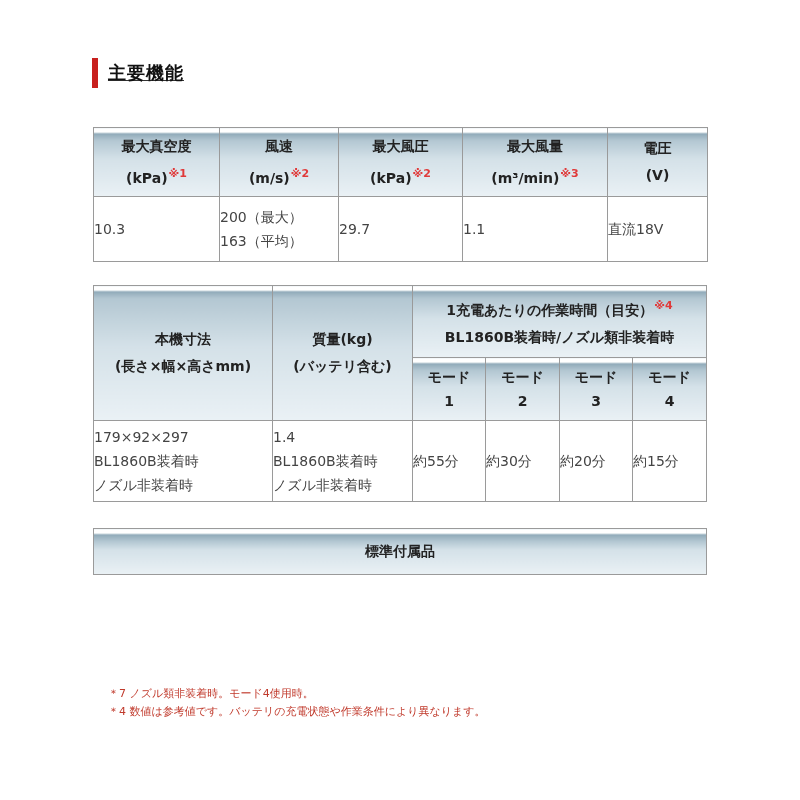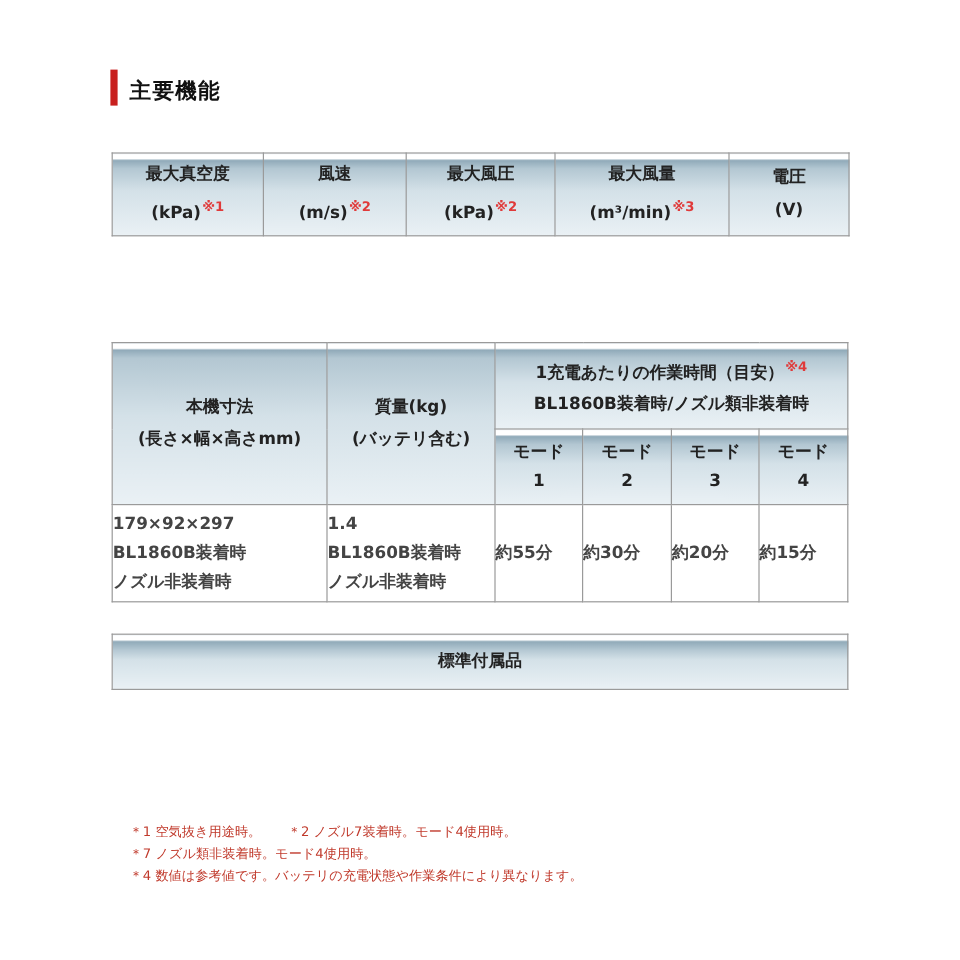--- a/index.html
+++ b/index.html
@@ -1,37 +1,37 @@
 <!DOCTYPE html>
 <html><head>
 <meta charset="utf-8">
 <style>
   html, body { margin:0; padding:0; background:#ffffff; }
   body { width:800px; height:800px; position:relative; overflow:hidden;
          font-family:"DejaVu Sans","Liberation Sans",sans-serif; color:#333; }
-  .title-wrap { position:absolute; left:92px; top:58px; height:30px; display:flex; align-items:flex-end; }
+  .title-wrap { position:absolute; left:92px; top:58px; height:30px; display:flex; align-items:center;text-decoration:underline; }
   .title-bar { width:6px; height:30px; background:#c8201e; margin-right:10px; }
   .title { font-size:18px; font-weight:bold; color:#111; letter-spacing:1px; }
 
   table.spec { position:absolute; left:93px; border-collapse:collapse; table-layout:fixed; }
   table.spec td, table.spec th { border:1px solid #9a9a9a; vertical-align:middle; padding:0; }
   th.hd { font-weight:bold; font-size:14px; color:#222; line-height:27px;
           background:linear-gradient(to bottom, #ffffff 0px, #ffffff 4px, #8fa9b8 5px, #b3c7d2 12px, #d4e1e8 45%, #eaf1f5 100%); }
   td.val { font-size:14px; color:#444; line-height:24px; background:#fff; }
   .ref { color:#e03a3a; font-size:11px; font-weight:bold; vertical-align:super; margin-left:1px; }
 
   #t1 { top:127px; width:614px; }
   #t1 th.hd { height:68px; }
   #t1 td.val { height:64px; }
 
   #t2 { top:285px; width:614px; }
   #t2 th.hd.tall { height:134px;margin-left:31px; }
   #t2 th.hd.span4 { height:71px; }
   #t2 th.hd.mode { height:62px; line-height:24px; }
-  #t2 td.val { height:80px;font-weight:bold; }
+  #t2 td.val { height:80px; }
 
   #t3 { top:528px; width:614px; }
   #t3 th.hd { height:45px; }
   #t3 td.val { height:88px; font-size:15px; line-height:24px; color:#333; }
 
   .notes { position:absolute; left:108px; top:685px; font-size:11px; color:#c0392b; line-height:18px; }
   .notes div { white-space:nowrap; }
   .gap { display:inline-block; width:22px; }
 </style>
 </head>
@@ -65,20 +65,30 @@
       <div><span>(kPa)</span><span class="ref">※2</span></div>
     </th>
     <th class="hd">
       <div>最大風量</div>
       <div><span>(m³/min)</span><span class="ref">※3</span></div>
     </th>
     <th class="hd">
       <div>電圧</div>
       <div><span>(V)</span></div>
     </th>
+  </tr>
+  <tr>
+    <td class="val">10.3</td>
+    <td class="val">
+      <div>200（最大）</div>
+      <div>163（平均）</div>
+    </td>
+    <td class="val">29.7</td>
+    <td class="val">1.1</td>
+    <td class="val">直流18V</td>
   </tr>
 </tbody>
   </table>
 
 <table class="spec" id="t2">
   <colgroup>
       <col style="width:179px">
       <col style="width:140px">
       <col style="width:73px">
       <col style="width:74px">
@@ -139,16 +149,15 @@
 
 <table class="spec" id="t3">
   <tbody>
       <tr>
     <th class="hd">標準付属品</th>
   </tr>
 </tbody>
   </table>
 
 <div class="notes">
-  <div><span>＊1 空気抜き用途時。</span><span class="gap"></span><span>＊2 ノズル7装着時。モード4使用時。</span></div>
   <div>＊7 ノズル類非装着時。モード4使用時。</div>
   <div>＊4 数値は参考値です。バッテリの充電状態や作業条件により異なります。</div>
 </div>
 
 </body></html>

